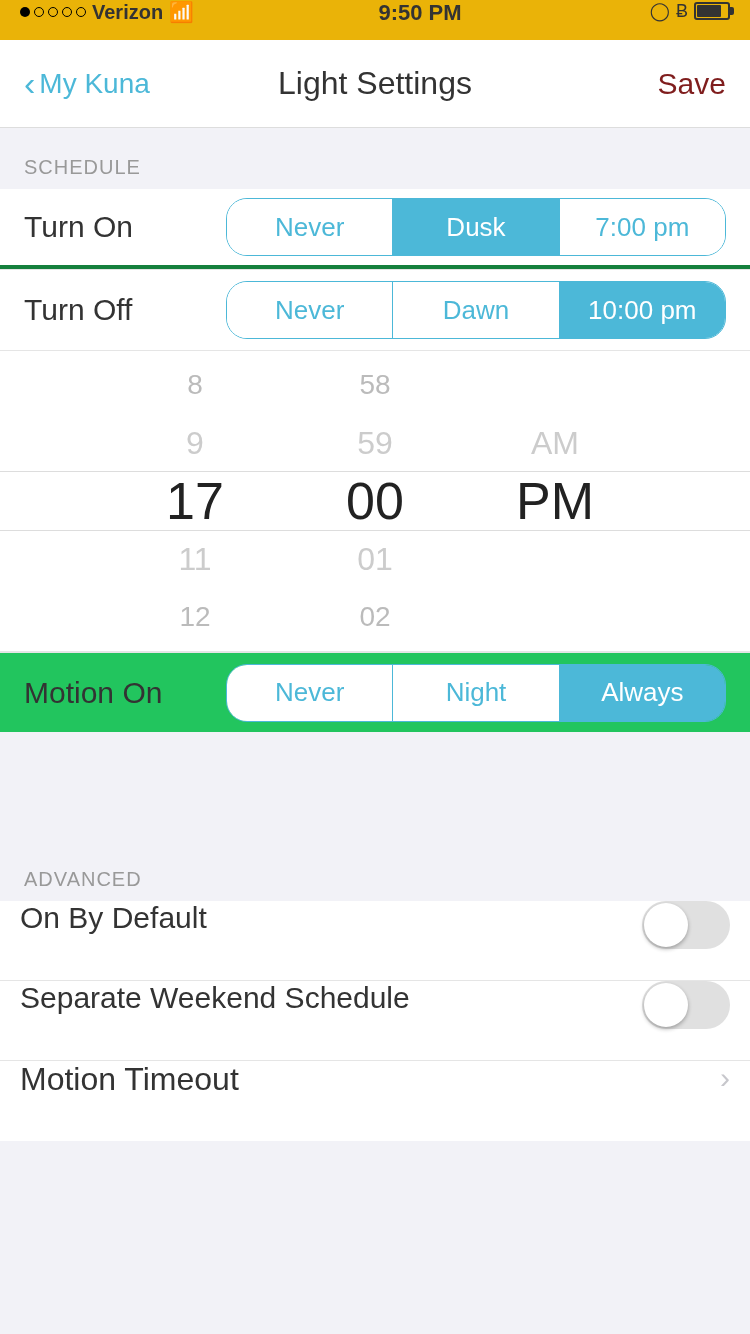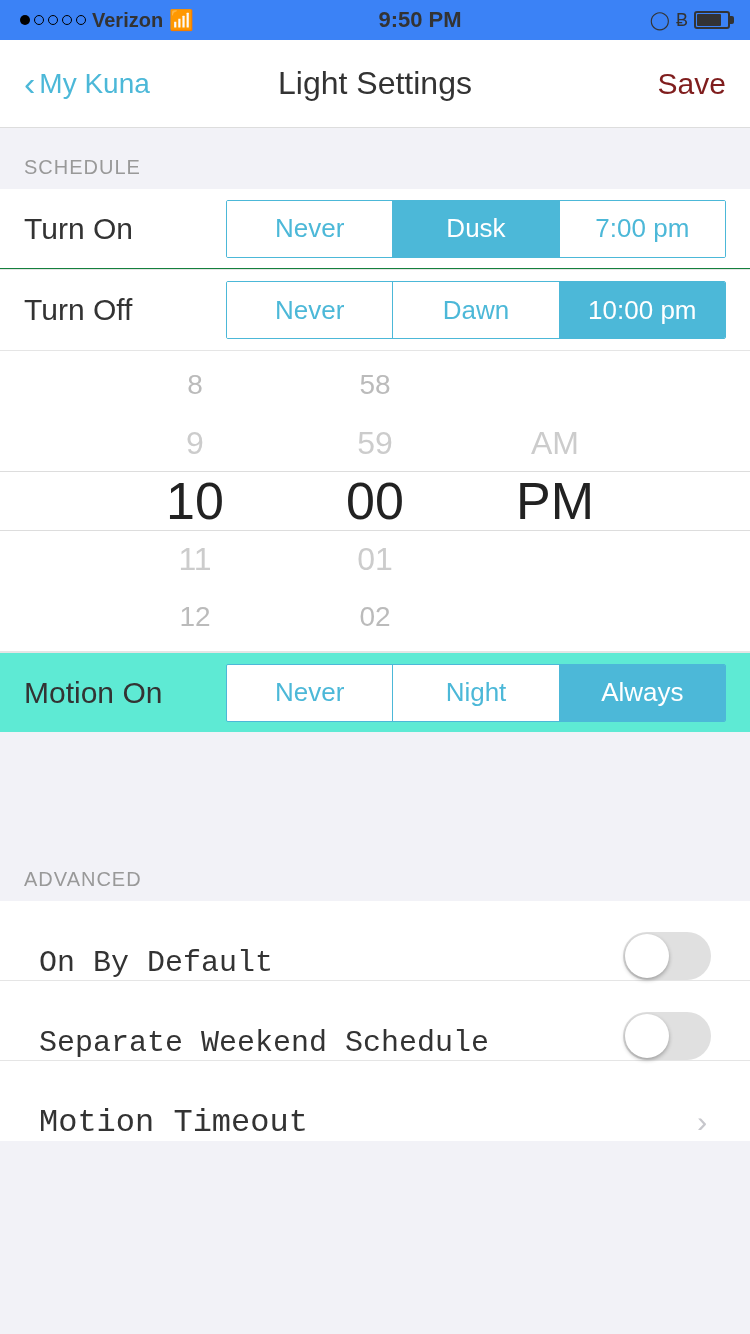--- a/index.html
+++ b/index.html
@@ -8,24 +8,24 @@
       width: 750px;
       min-height: 1334px;
       font-family: -apple-system, 'Helvetica Neue', Arial, sans-serif;
       background: #f2f2f7;
       color: #333;
       overflow-x: hidden;
     }
 
     
     .status-bar {
-      background: #3b82f6;
+      background: #eab308;
       height: 40px;
       display: flex;
-      align-items: center;
+      align-items: flex-start;
       justify-content: space-between;
       padding: 0 20px;
       font-size: 22px;
       font-weight: 500;
     }
     .status-left {
       display: flex;
       align-items: center;
       gap: 6px;
     }
@@ -151,37 +151,37 @@
     .card-section {
       background: #fff;
     }
 
     .setting-row {
       display: flex;
       align-items: center;
       padding: 0 24px;
       min-height: 80px;
       background: #fff;
-      border-bottom: 1px solid #15803d;
+      border-bottom: 4px solid #15803d;
     }
     .setting-row:last-child {
       border-bottom: none;
     }
 
     .row-label {
       font-size: 30px;
       color: #333;
       min-width: 160px;
     }
 
     
     .segmented-control {
       display: flex;
       border: 1.5px solid #4cb8d8;
-      border-radius: 2px;
+      border-radius: 21px;
       overflow: hidden;
       flex: 1;
       max-width: 500px;
       margin-left: auto;
       height: 58px;
     }
     .seg-btn {
       flex: 1;
       display: flex;
       align-items: center;
@@ -251,21 +251,21 @@
       font-size: 32px;
       color: #ccc;
     }
 
     
     .motion-row {
       display: flex;
       align-items: center;
       padding: 0 24px;
       min-height: 80px;
-      background: #5eead4;
+      background: #22c55e;
       border-top: 1px solid #e5e5e5;
       justify-content: space-between;
     }
 
     
     .toggle-switch {
       width: 88px;
       height: 48px;
       background: #e0e0e0;
       border-radius: 24px;
@@ -287,27 +287,26 @@
 
     
     .separator {
       height: 1px;
       background: #e5e5e5;
       margin: 0;
     }
 
     .full-width-row {
       display: flex;
-      align-items: flex-end;
+      align-items: flex-start;
       justify-content: space-between;
-      padding: 0 39px;
+      padding: 0 20px;
       min-height: 80px;
       background: #fff;
       border-bottom: 1px solid #e5e5e5;
-      font-family: Liberation Mono, monospace;
     }
     .full-width-row:last-child {
       border-bottom: none;
     }
 
     .spacer-section {
       height: 48px;
       background: #f2f2f7;
     }
 
@@ -380,21 +379,21 @@
   </div>
 
 </div>
 
 <div class="time-picker-section">
   <div class="time-picker">
 
     <div class="picker-col">
       <div class="picker-item">8</div>
       <div class="picker-item near">9</div>
-      <div class="picker-item selected">10</div>
+      <div class="picker-item selected">17</div>
       <div class="picker-item near">11</div>
       <div class="picker-item">12</div>
     </div>
 
     <div class="picker-col">
       <div class="picker-item">58</div>
       <div class="picker-item near">59</div>
       <div class="picker-item selected">00</div>
       <div class="picker-item near">01</div>
       <div class="picker-item">02</div>

